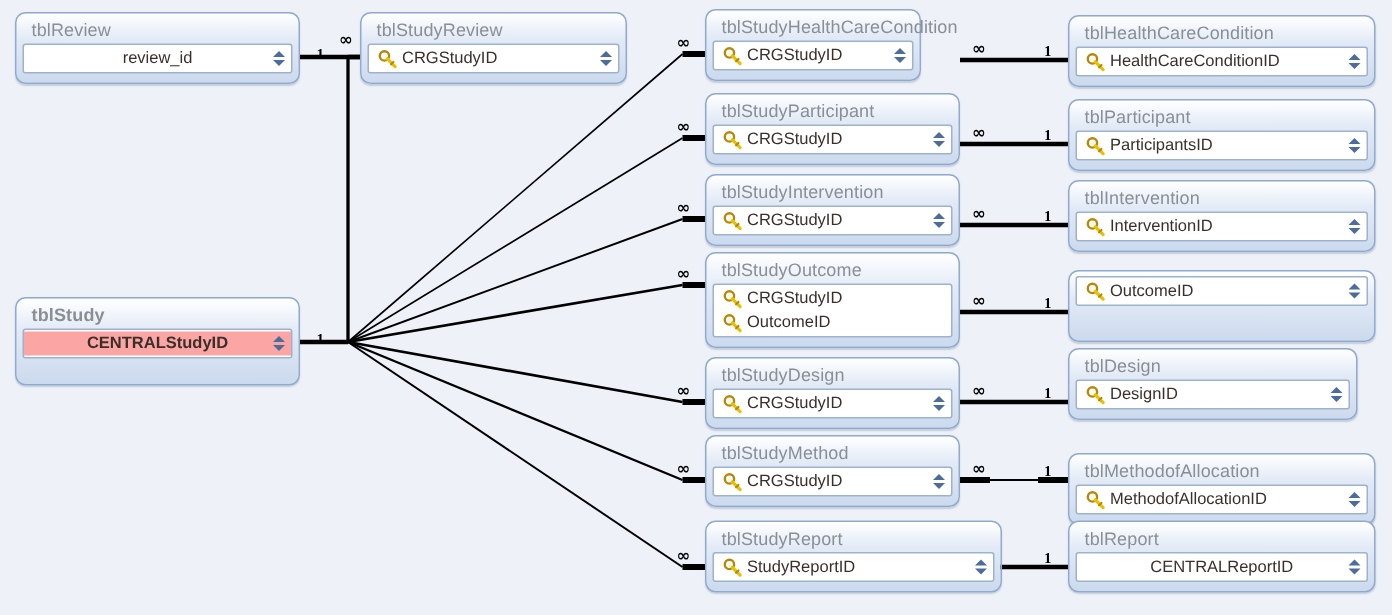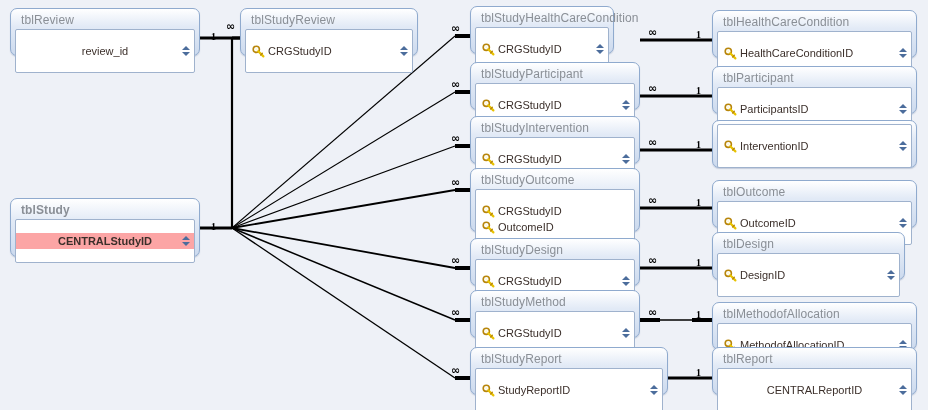--- a/index.html
+++ b/index.html
@@ -29,21 +29,21 @@
     padding:2px 0 3px 6px;
     line-height:12px;
     white-space:nowrap;
     letter-spacing:.1px;
   }
   .fields{
     background:#ffffff;
     border:1px solid #9fb2cd;
     border-radius:2px;
     position:relative;
-    padding:13px 0;
+    padding:1px 0;
   }
   .fld{
     display:flex;
     align-items:center;
     height:16px;
     font-size:11px;
     color:#3b2f2a;
     padding-left:6px;
     white-space:nowrap;
   }
@@ -362,38 +362,38 @@
               </svg></span>
             <span>ParticipantsID</span>
           </div>
           <div class="spin">
             <i class="up"></i>
             <i class="dn"></i>
           </div>
         </div>
       </div>
       <div class="tbl" style="left: 712px; top: 120px; width: 205px; height: 48px;">
+        <div class="hdr">tblIntervention</div>
         <div class="fields">
           <div class="fld">
             <span class="keyico"><svg viewBox="0 0 13 13" width="13" height="13">
                 <circle cx="4.3" cy="4.3" r="3.1" fill="none" stroke="#b8860b" stroke-width="1.6"></circle>
                 <circle cx="4.3" cy="4.3" r="1.1" fill="#fff8d0"></circle>
                 <path d="M6.2,6.2 L11.4,11.4" stroke="#e8c200" stroke-width="2.2" stroke-linecap="round"></path>
                 <path d="M8.7,9.9 L10.3,8.3" stroke="#b8860b" stroke-width="1.4" stroke-linecap="round"></path>
               </svg></span>
             <span>InterventionID</span>
           </div>
           <div class="spin">
             <i class="up"></i>
             <i class="dn"></i>
           </div>
         </div>
       </div>
       <div class="tbl" style="left: 712px; top: 180px; width: 205px; height: 48px;">
-        <div class="hdr">tblOutcome</div>
         <div class="fields">
           <div class="fld">
             <span class="keyico"><svg viewBox="0 0 13 13" width="13" height="13">
                 <circle cx="4.3" cy="4.3" r="3.1" fill="none" stroke="#b8860b" stroke-width="1.6"></circle>
                 <circle cx="4.3" cy="4.3" r="1.1" fill="#fff8d0"></circle>
                 <path d="M6.2,6.2 L11.4,11.4" stroke="#e8c200" stroke-width="2.2" stroke-linecap="round"></path>
                 <path d="M8.7,9.9 L10.3,8.3" stroke="#b8860b" stroke-width="1.4" stroke-linecap="round"></path>
               </svg></span>
             <span>OutcomeID</span>
           </div>

